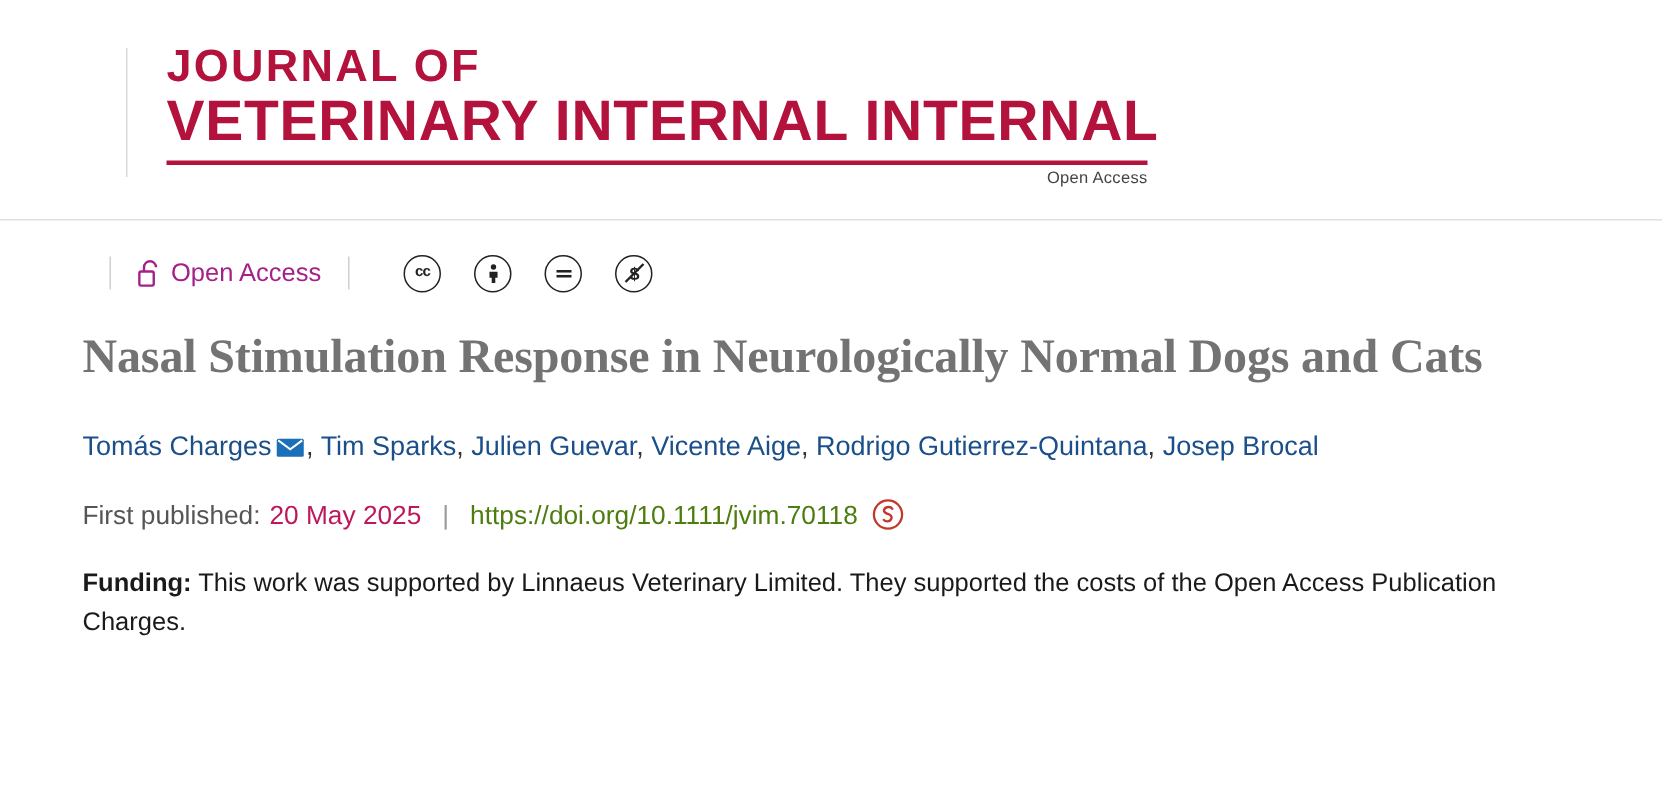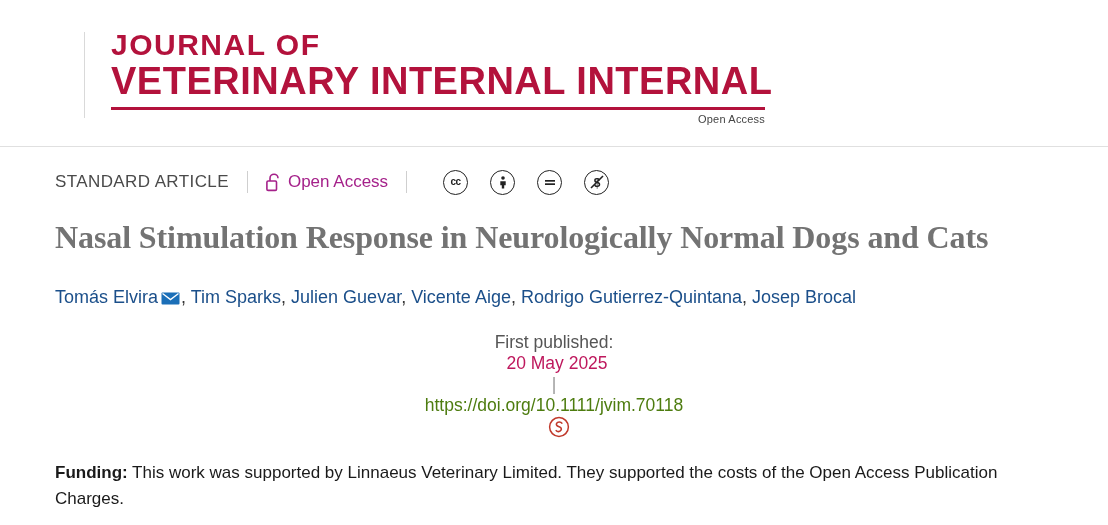--- a/index.html
+++ b/index.html
@@ -196,21 +196,20 @@
   .sep-comma { color: #333; }
 
   
   .pub-row {
     margin-top: 22px;
     font-size: 17.5px;
     color: #222;
     display: flex;
     align-items: center;
     flex-wrap: wrap;
-    flex-direction: column;
   }
   .pub-label { color: #555; }
   .pub-date { color: #be185d; margin-left: 6px; }
   .pub-pipe { color: #9a9a9a; margin: 0 14px; }
   .doi-link {
     color: #4d7c0f;
     text-decoration: none;
   }
   .check-update {
     display: inline-flex;
@@ -245,21 +244,20 @@
       <div class="jt-oa">Open Access</div>
     </div>
 
   </div>
 
   <hr class="hr-full">
 
   <div class="content">
 
     <div class="meta-row">
-      <span class="article-type">STANDARD ARTICLE</span>
       <span class="meta-sep"></span>
 
       <span class="open-access">
         <svg class="lock-icon" width="15" height="19" viewBox="0 0 15 19">
           <path d="M4 8 V5.2 C4 2.9 5.8 1.2 8 1.2 C10.2 1.2 12 2.9 12 5.2" stroke="#a5218a" stroke-width="1.6" fill="none"></path>
           <rect x="0.9" y="8" width="9.6" height="9.4" rx="1.2" stroke="#a5218a" stroke-width="1.6" fill="none"></rect>
         </svg>
         <span>Open Access</span>
       </span>
 
@@ -284,21 +282,21 @@
             <text x="9" y="13.5" text-anchor="middle" font-family="Liberation Sans, sans-serif" font-size="12" font-weight="bold" fill="#222">$</text>
             <line x1="3" y1="15" x2="15" y2="3" stroke="#222" stroke-width="1.6"></line>
           </svg>
         </span>
       </span>
     </div>
 
     <h1 class="article-title">Nasal Stimulation Response in Neurologically Normal Dogs and Cats</h1>
 
     <div class="authors">
-      <a class="author-link" href="#">Tomás Elvira</a><svg class="mail-icon" width="19" height="13" viewBox="0 0 19 13">
+      <a class="author-link" href="#">Tomás Charges</a><svg class="mail-icon" width="19" height="13" viewBox="0 0 19 13">
           <rect x="0.5" y="0.5" width="18" height="12" rx="1" fill="#1b6fb8"></rect>
           <path d="M1.5 1.6 L9.5 7.6 L17.5 1.6" stroke="#ffffff" stroke-width="1.3" fill="none"></path>
         </svg><span class="sep-comma">, </span><a class="author-link" href="#">Tim Sparks</a><span class="sep-comma">, </span><a class="author-link" href="#">Julien Guevar</a><span class="sep-comma">, </span><a class="author-link" href="#">Vicente Aige</a><span class="sep-comma">, </span><a class="author-link" href="#">Rodrigo Gutierrez-Quintana</a><span class="sep-comma">, </span><a class="author-link" href="#">Josep Brocal</a>
     </div>
 
     <div class="pub-row">
       <span class="pub-label">First published:</span>
       <span class="pub-date">20 May 2025</span>
       <span class="pub-pipe">|</span>
       <a class="doi-link" href="#">https://doi.org/10.1111/jvim.70118</a>

